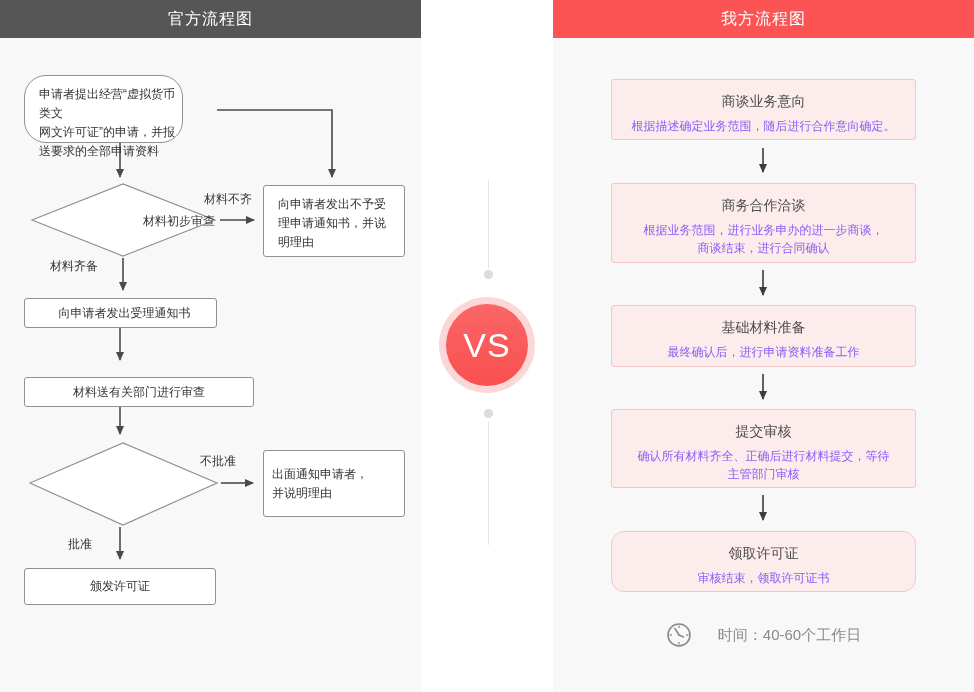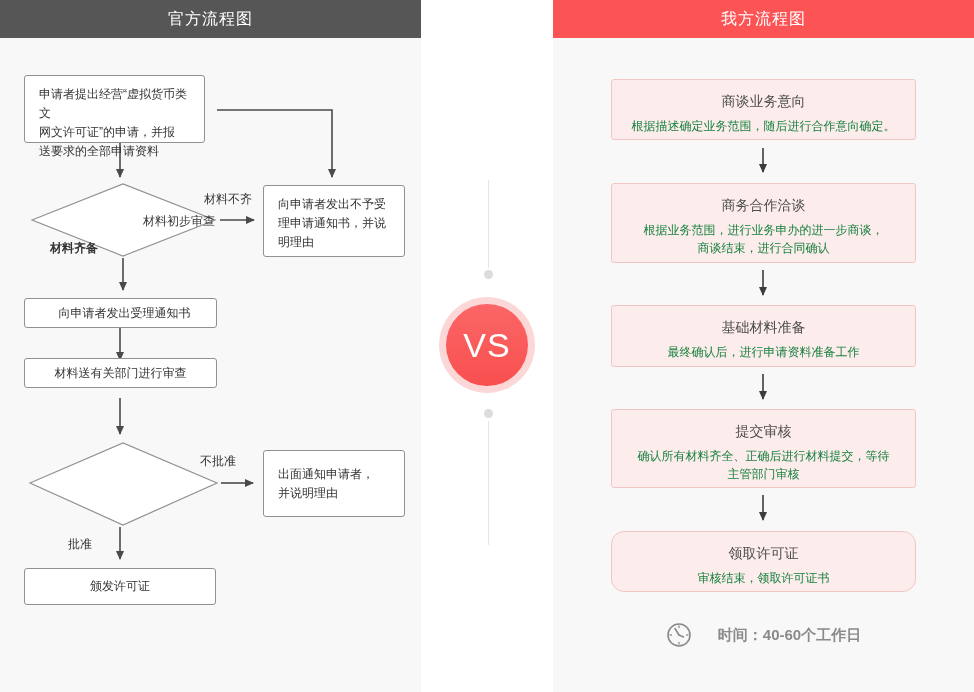--- a/index.html
+++ b/index.html
@@ -34,23 +34,23 @@
               background:#fcd7d7; display:flex; align-items:center; justify-content:center; }
   .vs-inner { width:82px; height:82px; border-radius:50%;
               background:linear-gradient(180deg,#fb6666 0%,#f94f4f 100%);
               display:flex; align-items:center; justify-content:center; }
   .vs-inner span { color:#fff; font-size:34px; font-weight:400; letter-spacing:1px; }
 
   
   .rbox { position:absolute; left:58px; width:305px; background:#fdecec; border:1px solid #f3c6c6;
           border-radius:3px; text-align:center; padding-top:12px; }
   .rbox .title { font-size:14px; color:#4d4d4d; line-height:18px; }
-  .rbox .desc  { font-size:12px; color:#15803d; line-height:18px; margin-top:7px; white-space:pre-line; }
+  .rbox .desc  { font-size:12px; color:#8b5cf6; line-height:18px; margin-top:7px; white-space:pre-line; }
   .time-row { position:absolute; top:622px; left:0; width:100%; display:flex; align-items:center;
-              justify-content:center; gap:26px; color:#8a8a8a; font-size:15px;font-weight:bold; }
+              justify-content:center; gap:26px; color:#8a8a8a; font-size:15px; }
 </style>
 </head>
 <body>
 
 <div class="page">
 
   <div class="panel panel-left">
     <div class="hdr hdr-dark">官方流程图</div>
 
     <svg class="flow-svg" width="421" height="692" viewBox="0 0 421 692">
@@ -68,42 +68,42 @@
         <line x1="120" y1="398" x2="120" y2="434" marker-end="url(#ah)"></line>
         <line x1="221" y1="483" x2="253" y2="483" marker-end="url(#ah)"></line>
         <line x1="120" y1="527" x2="120" y2="559" marker-end="url(#ah)"></line>
       </g>
       <g fill="#ffffff" stroke="#919191" stroke-width="1.2">
         <polygon points="32,220 123,184 215,220 123,256"></polygon>
         <polygon points="30,483 123,443 217,483 123,525"></polygon>
       </g>
     </svg>
 
-    <div class="lbox lbox-pad" style="left:24px;top:75px;width:181px;height:68px;">申请者提出经营“虚拟货币类文
+    <div class="lbox lbox-pad" style="left:24px;top:75px;width:159px;height:68px;border-radius:22px;">申请者提出经营“虚拟货币类文
 网文许可证”的申请，并报
 送要求的全部申请资料</div>
 
     <div class="dtext" style="left:32px;top:212px;width:183px;text-align:right;">材料初步审查</div>
 
     <div class="lbl" style="left:204px;top:191px;">材料不齐</div>
 
     <div class="lbox lbox-pad" style="left:263px;top:185px;width:142px;height:72px;">向申请者发出不予受
 理申请通知书，并说
 明理由</div>
 
-    <div class="lbl" style="left:50px;top:240px;font-weight:bold;">材料齐备</div>
+    <div class="lbl" style="left:50px;top:258px;">材料齐备</div>
 
     <div class="lbox lbox-center" style="left:24px;top:298px;width:193px;height:30px;padding-left:8px;">向申请者发出受理通知书</div>
 
-    <div class="lbox lbox-center" style="left:24px;top:358px;width:193px;height:30px;">材料送有关部门进行审查</div>
+    <div class="lbox lbox-center" style="left:24px;top:377px;width:230px;height:30px;">材料送有关部门进行审查</div>
 
 
     <div class="lbl" style="left:200px;top:453px;">不批准</div>
 
-    <div class="lbox" style="left:263px;top:450px;width:142px;height:67px;padding:14px 6px 0 14px;">出面通知申请者，
+    <div class="lbox" style="left:263px;top:450px;width:142px;height:67px;padding:14px 6px 0 8px;">出面通知申请者，
 并说明理由</div>
 
     <div class="lbl" style="left:68px;top:536px;">批准</div>
 
     <div class="lbox lbox-center" style="left:24px;top:568px;width:192px;height:37px;">颁发许可证</div>
   </div>
 
   <div class="mid">
     <div class="vline" style="top:180px;height:88px;"></div>
     <div class="dot" style="top:270px;"></div>

